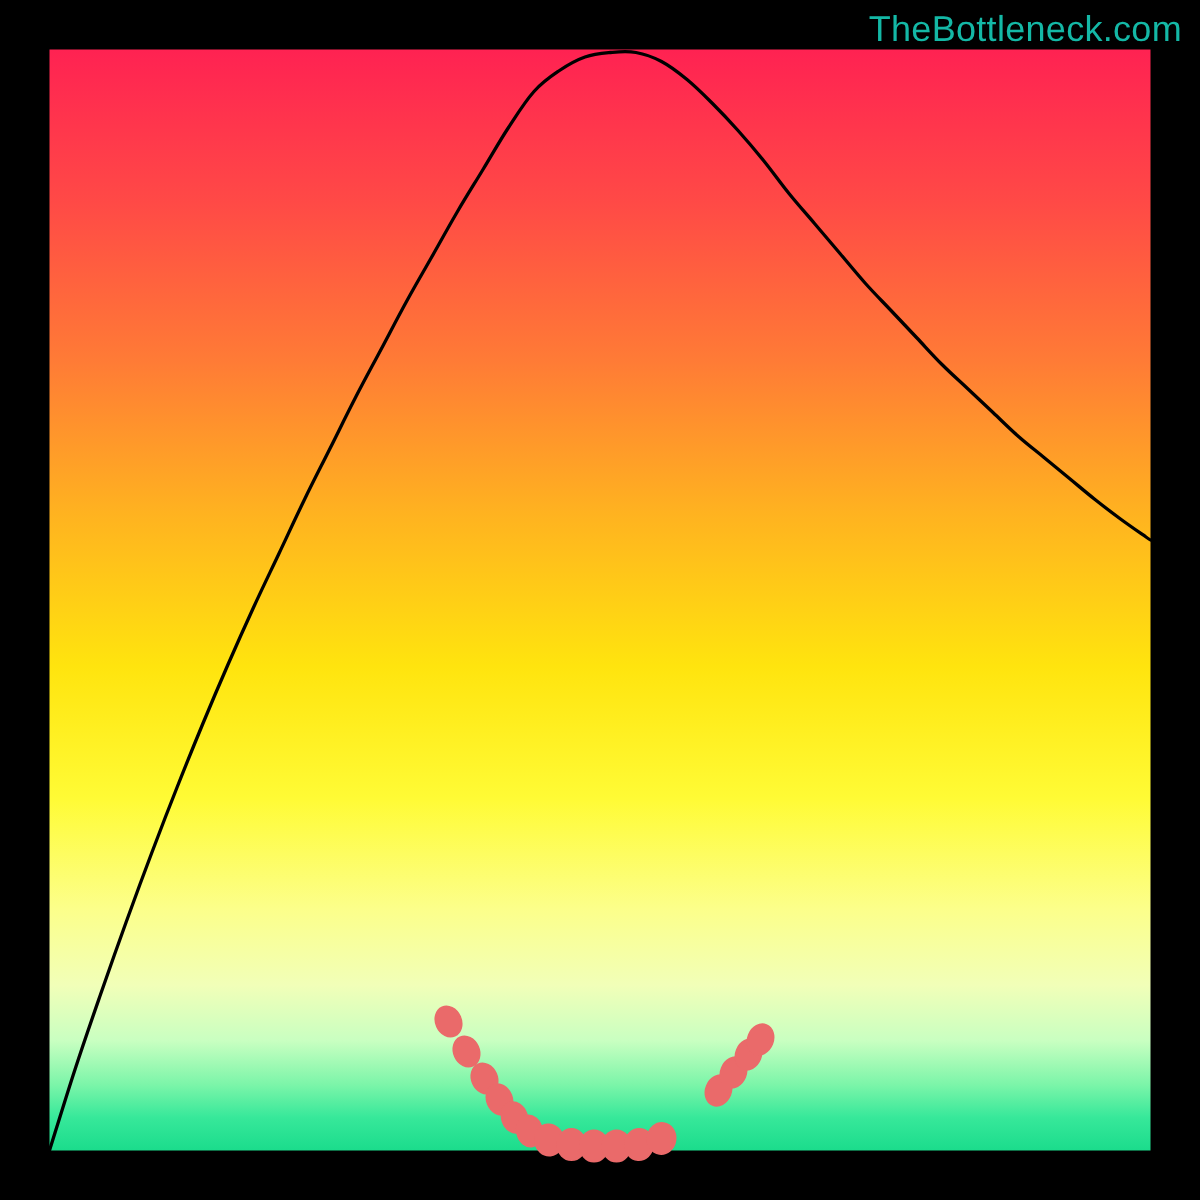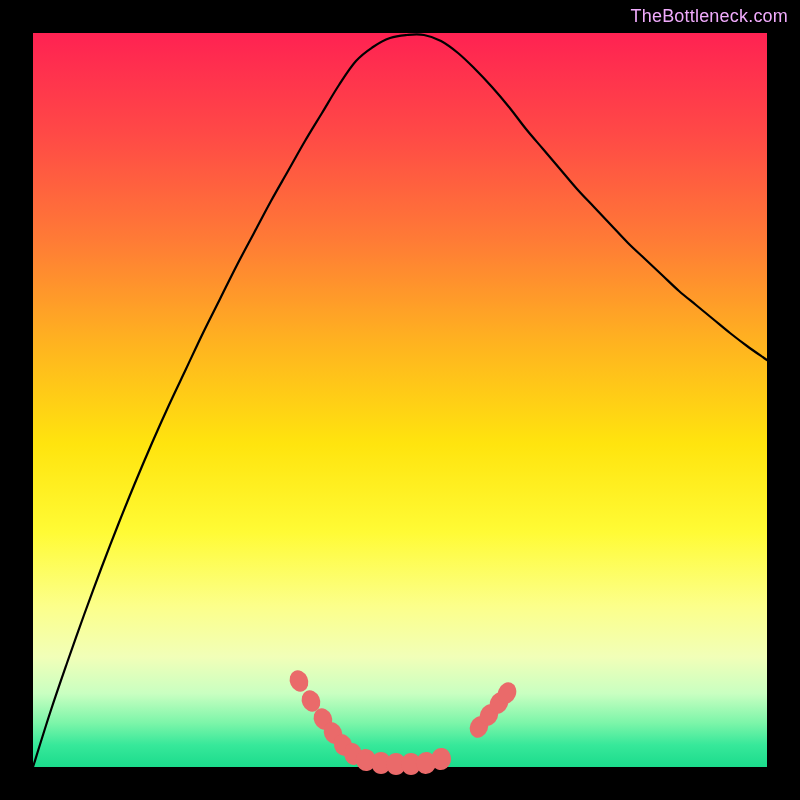--- a/index.html
+++ b/index.html
@@ -14,22 +14,22 @@
   .frame {
     position: relative;
     width: 800px;
     height: 800px;
     background: #000;
   }
   .watermark {
     position: absolute;
     top: 6px;
     right: 12px;
-    color: #f0abfc;
-    font-size: 18px;
+    color: #14b8a6;
+    font-size: 24px;
     font-weight: 500;
     letter-spacing: 0.2px;
     z-index: 10;
     pointer-events: none;
   }
   .plot-area {
     position: absolute;
     left: 33px;
     top: 33px;
     width: 734px;

